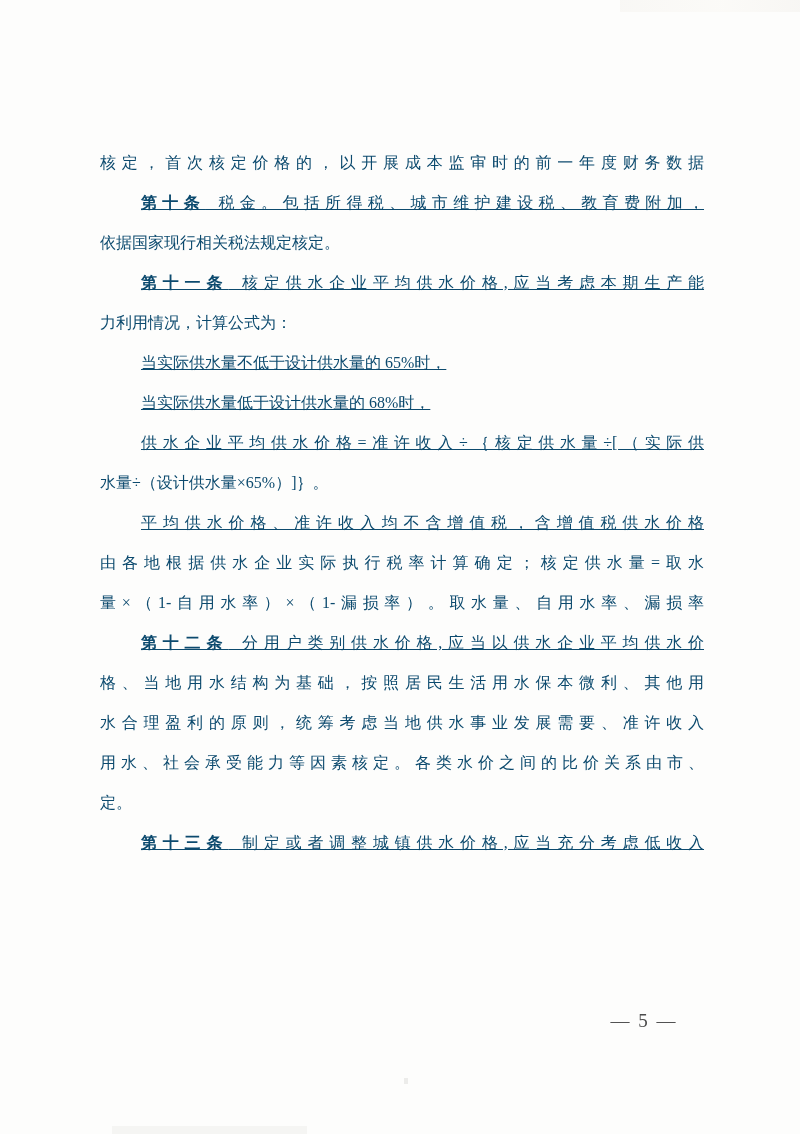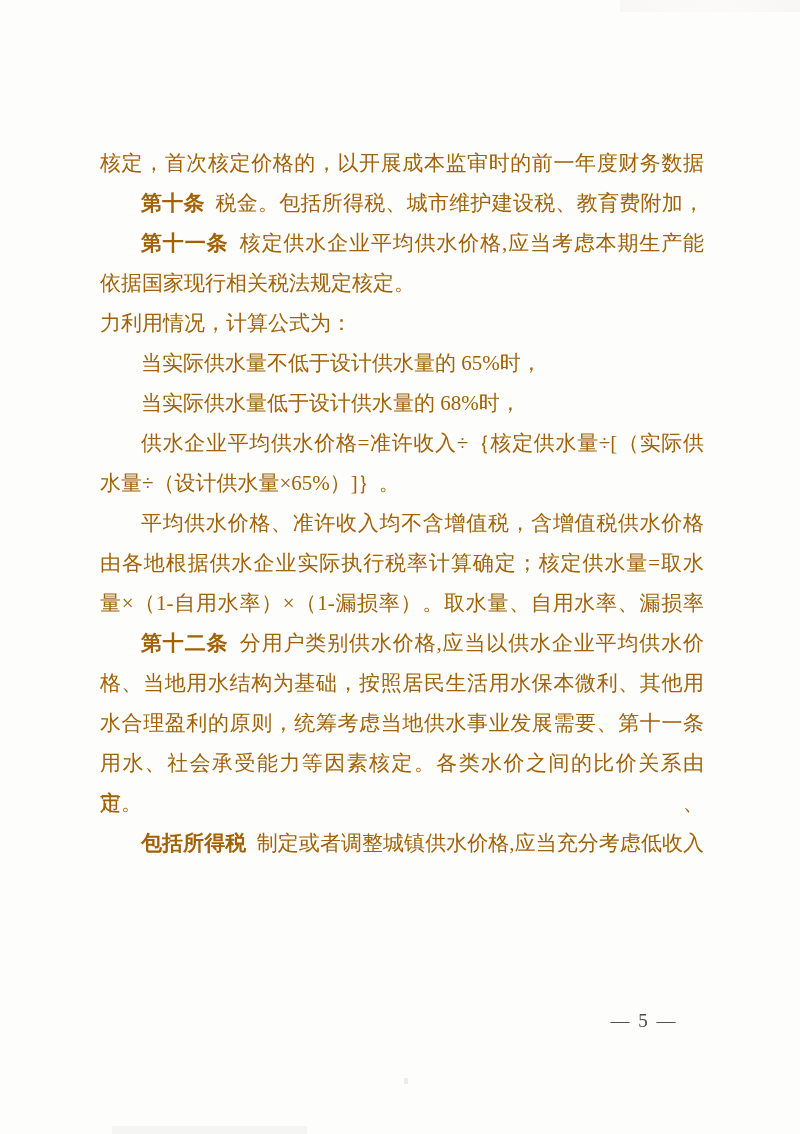--- a/index.html
+++ b/index.html
@@ -17,32 +17,33 @@
   }
   .content {
     position: absolute;
     left: 100px;
     top: 143px;
     width: 604px;
   }
   .line {
     height: 40px;
     line-height: 40px;
-    font-size: 21px;
-    color: #a16207;
+    font-size: 16px;
+    color: #0c4a6e;
     white-space: nowrap;
     text-align: left;
   }
   .line.justify {
     white-space: normal;
     text-align: justify;
     text-align-last: justify;
   }
   .line.indent {
     text-indent: 41px;
+    text-decoration: underline;
   }
   .art {
     font-weight: 700;
   }
   .pagenum {
     position: absolute;
     left: 598px;
     top: 1006px;
     width: 92px;
     height: 30px;
@@ -72,33 +73,33 @@
   }
 </style>
 </head>
 <body>
 
 <div class="page">
   <div class="artifact artifact-top"></div>
   <div class="content">
       <div class="line justify">核定，首次核定价格的，以开展成本监审时的前一年度财务数据</div>
       <div class="line justify indent"><span class="art">第十条</span> 税金。包括所得税、城市维护建设税、教育费附加，</div>
+      <div class="line">依据国家现行相关税法规定核定。</div>
       <div class="line justify indent"><span class="art">第十一条</span> 核定供水企业平均供水价格,应当考虑本期生产能</div>
-      <div class="line">依据国家现行相关税法规定核定。</div>
       <div class="line">力利用情况，计算公式为：</div>
       <div class="line indent">当实际供水量不低于设计供水量的 65%时，</div>
       <div class="line indent">当实际供水量低于设计供水量的 68%时，</div>
       <div class="line justify indent">供水企业平均供水价格=准许收入÷｛核定供水量÷[（实际供</div>
       <div class="line">水量÷（设计供水量×65%）]｝。</div>
       <div class="line justify indent">平均供水价格、准许收入均不含增值税，含增值税供水价格</div>
       <div class="line justify">由各地根据供水企业实际执行税率计算确定；核定供水量=取水</div>
       <div class="line justify">量×（1-自用水率）×（1-漏损率）。取水量、自用水率、漏损率</div>
       <div class="line justify indent"><span class="art">第十二条</span> 分用户类别供水价格,应当以供水企业平均供水价</div>
       <div class="line justify">格、当地用水结构为基础，按照居民生活用水保本微利、其他用</div>
-      <div class="line justify">水合理盈利的原则，统筹考虑当地供水事业发展需要、第十一条</div>
+      <div class="line justify">水合理盈利的原则，统筹考虑当地供水事业发展需要、准许收入</div>
       <div class="line justify">用水、社会承受能力等因素核定。各类水价之间的比价关系由市、</div>
       <div class="line">定。</div>
-      <div class="line justify indent"><span class="art">包括所得税</span> 制定或者调整城镇供水价格,应当充分考虑低收入</div>
+      <div class="line justify indent"><span class="art">第十三条</span> 制定或者调整城镇供水价格,应当充分考虑低收入</div>
     </div>
   <div class="pagenum">— 5 —</div>
   <div class="artifact artifact-dot"></div>
   <div class="artifact artifact-bottom"></div>
 </div>
 
 </body></html>

